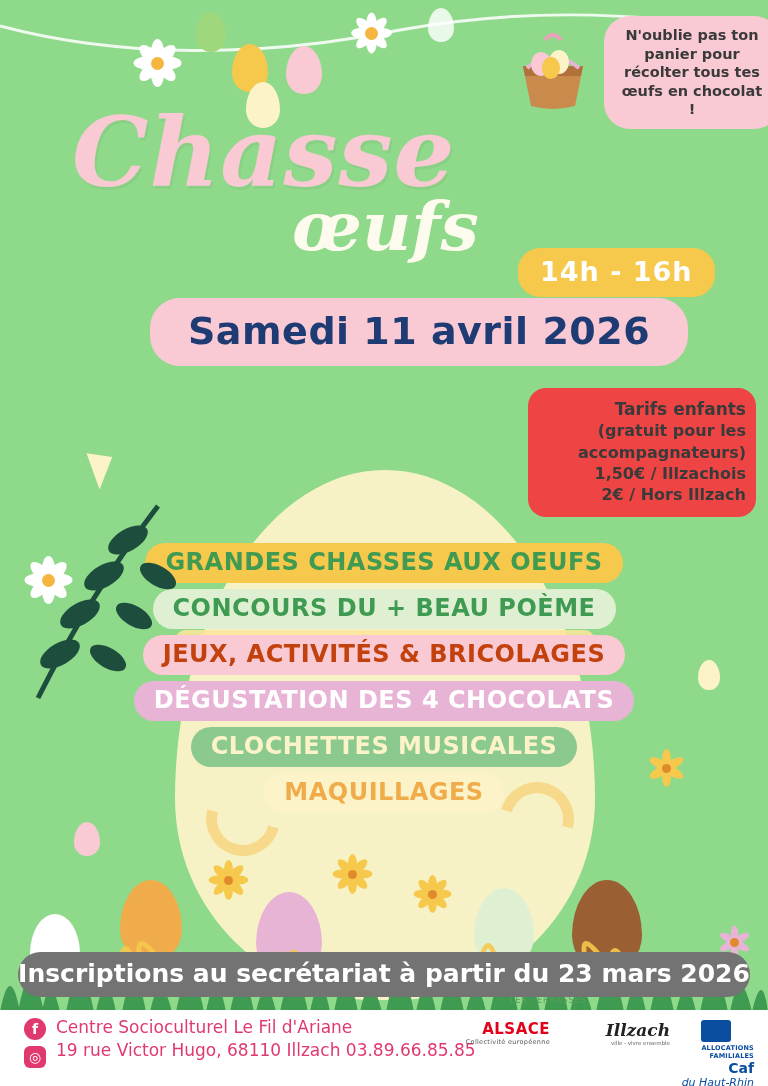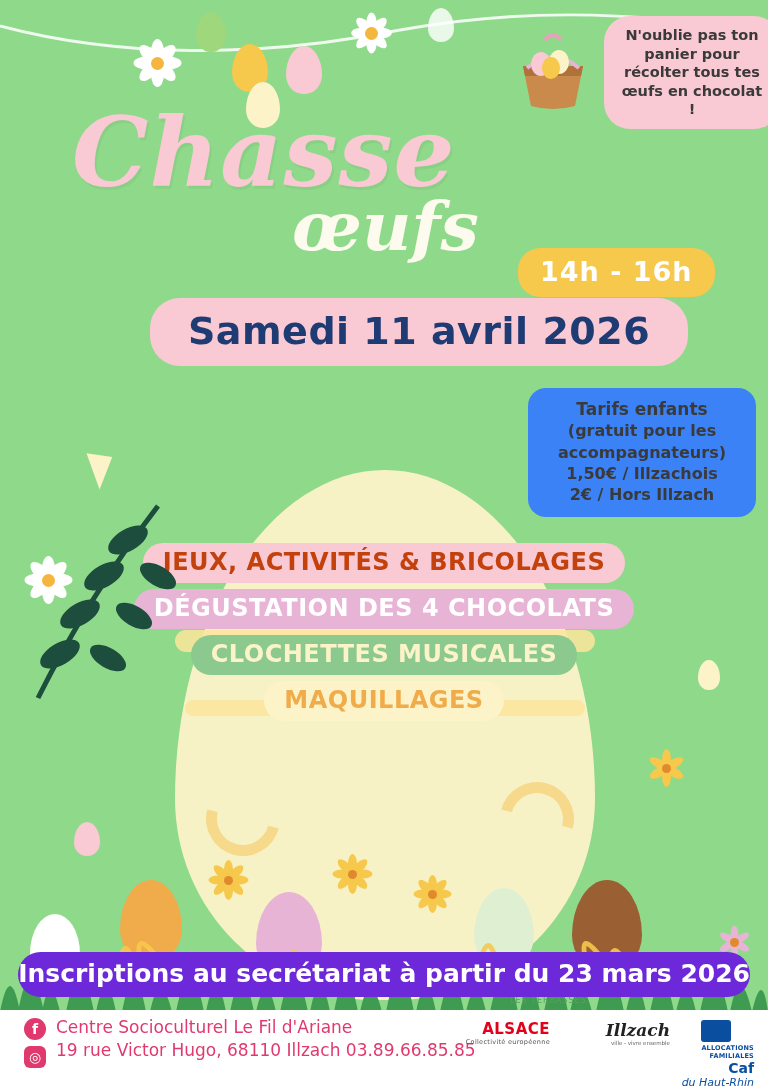--- a/index.html
+++ b/index.html
@@ -198,27 +198,27 @@
     border-top: 34px solid #fdf3c8;
     transform: rotate(8deg);
   }
 
   
   .tarifs-box {
     position: absolute;
     left: 528px;
     top: 388px;
     width: 208px;
-    background: #3b82f6;
+    background: #ef4444;
     border-radius: 18px;
     padding: 10px 10px 12px;
     color: #3a3a3a;
     font-size: 16px;
     line-height: 1.32;
-    text-align: center;
+    text-align: right;
     font-weight: bold;
     font-family: "DejaVu Sans", sans-serif;
   }
   .tarifs-title { font-size: 17px; }
 
   
   .pills {
     position: absolute;
     left: 0;
     top: 543px;
@@ -237,23 +237,23 @@
     font-family: "DejaVu Sans", sans-serif;
     white-space: nowrap;
   }
 
   
   .inscription-banner {
     position: absolute;
     left: 18px;
     top: 952px;
     width: 732px;
-    background: #6d28d9;
+    background: #737373;
     border-radius: 24px;
-    text-align: right;
+    text-align: center;
     color: #ffffff;
     font-size: 25px;
     font-weight: bold;
     padding: 7px 0 9px;
     font-family: "DejaVu Sans", sans-serif;
   }
 
   
   .footer {
     position: absolute;
@@ -415,20 +415,22 @@
 
   <div class="tarifs-box">
     <div class="tarifs-title">Tarifs enfants</div>
     <div>(gratuit pour les</div>
     <div>accompagnateurs)</div>
     <div>1,50€ / Illzachois</div>
     <div>2€ / Hors Illzach</div>
   </div>
 
   <div class="pills">
+    <div class="pill" style="background:#f6c84c; color:#3f9a52;">GRANDES CHASSES AUX OEUFS</div>
+    <div class="pill" style="background:#dff0d2; color:#3f9a52;">CONCOURS DU + BEAU POÈME</div>
     <div class="pill" style="background:#f9c9d4; color:#c2410c;">JEUX, ACTIVITÉS &amp; BRICOLAGES</div>
     <div class="pill" style="background:#e8b4d6; color:#ffffff;">DÉGUSTATION DES 4 CHOCOLATS</div>
     <div class="pill" style="background:#8cc98f; color:#fdf3c8;">CLOCHETTES MUSICALES</div>
     <div class="pill" style="background:#fdf3c8; color:#f0ac4a;">MAQUILLAGES</div>
   </div>
 
   <svg style="position:absolute; left:8px; top:498px; width:180px; height:250px;" viewBox="0 0 180 250">
     <path d="M150 8 C 110 60, 70 120, 30 200" stroke="#1d4d3c" stroke-width="5" fill="none"></path>
     <ellipse cx="120" cy="42" rx="22" ry="11" fill="#1d4d3c" transform="rotate(-30 120 42)"></ellipse>
     <ellipse cx="96" cy="78" rx="22" ry="11" fill="#1d4d3c" transform="rotate(-30 96 78)"></ellipse>

